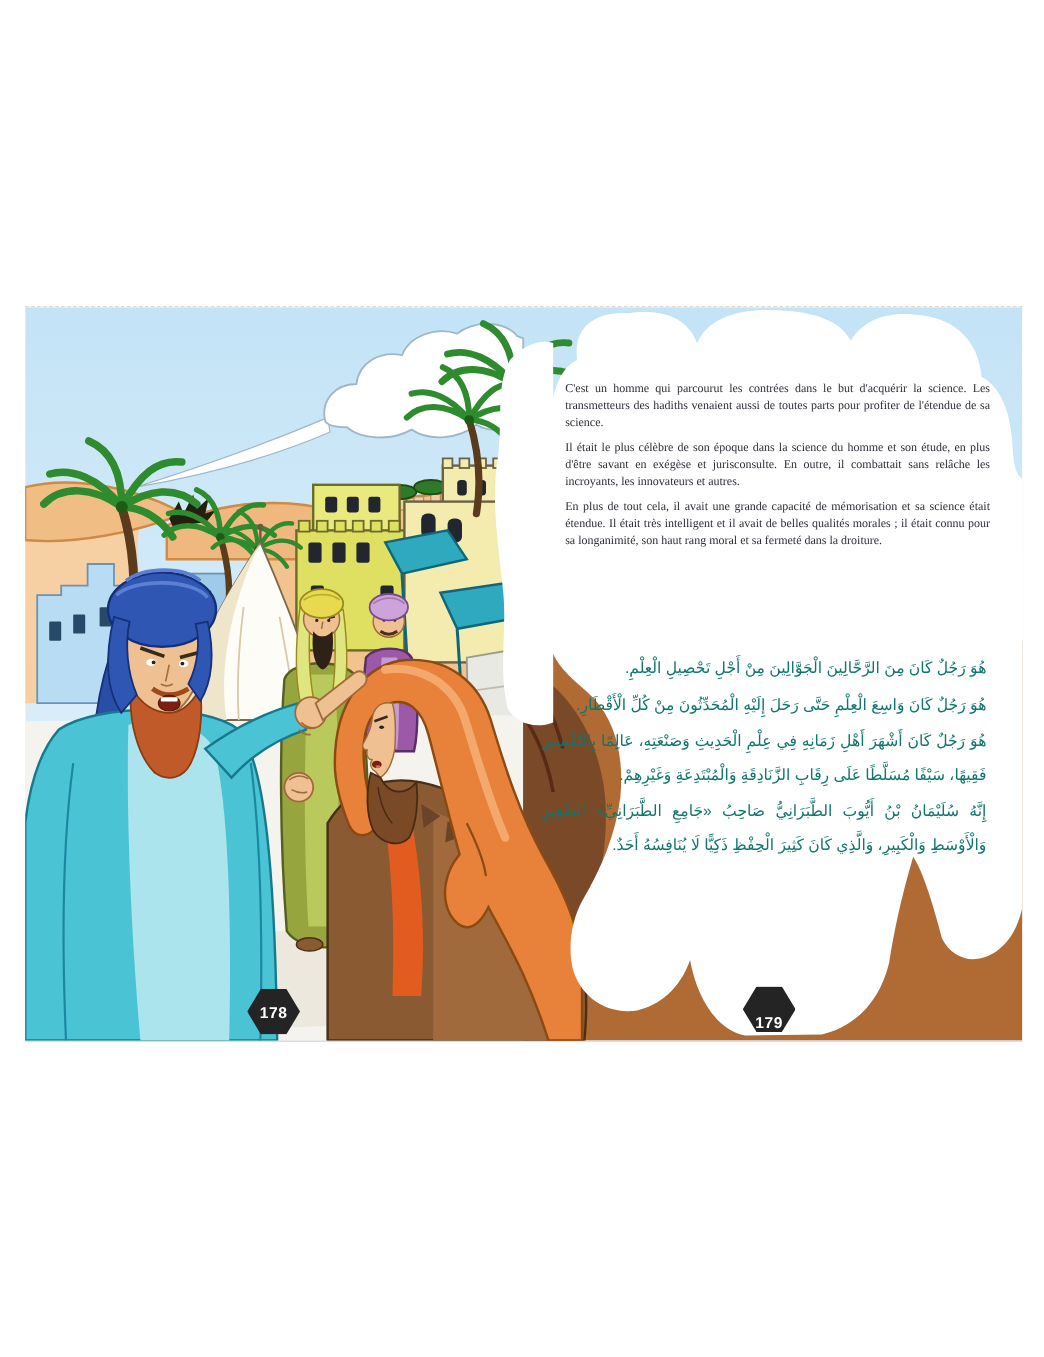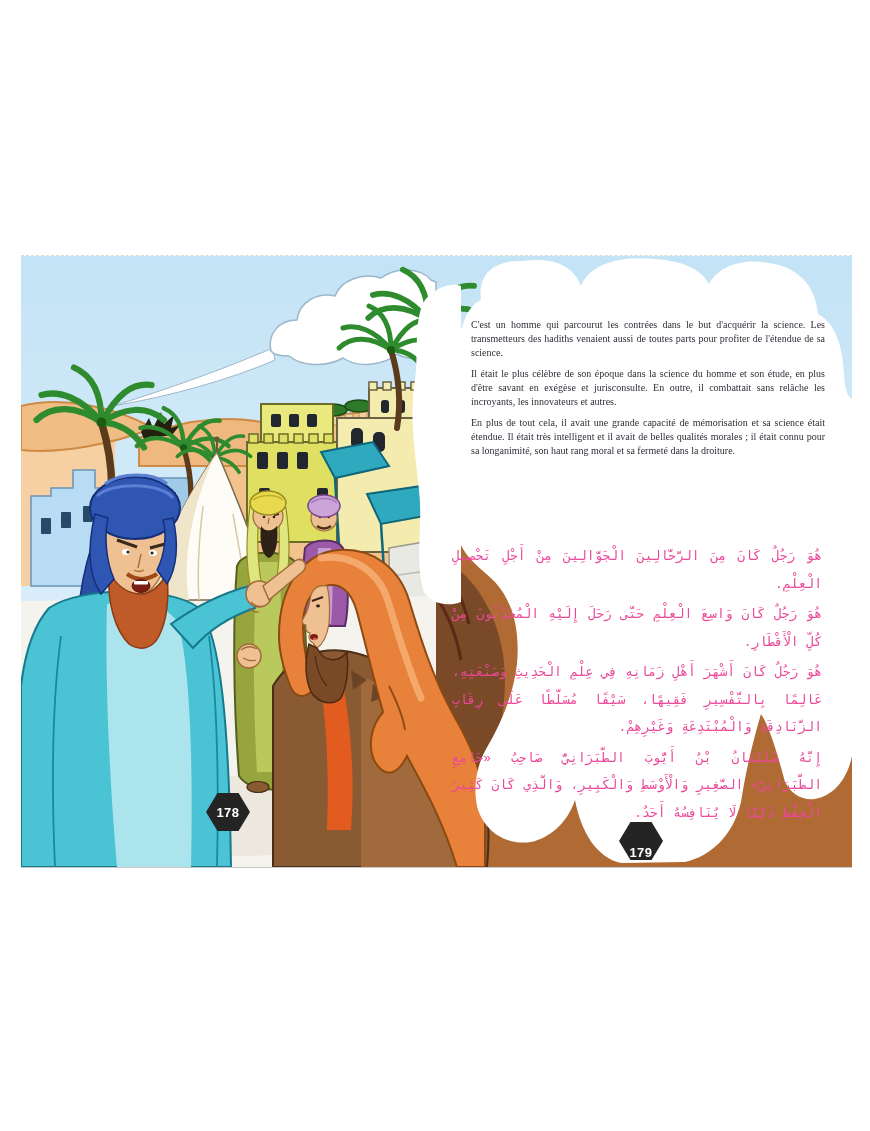--- a/index.html
+++ b/index.html
@@ -8,29 +8,29 @@
   .spread{position:absolute;left:21px;top:255px;width:831px;height:611px;
           border-top:1px dashed #e3dacc;border-bottom:1px solid #c9c9c9;}
   .spread svg{position:absolute;left:0;top:0;}
   .page-zone{position:absolute;top:0;height:611px;}
   .page-left-zone{left:0;width:415px;}
   .page-right-zone{left:415px;width:416px;}
 
   .fr-text{position:absolute;left:447px;top:62px;width:357px;color:#2e2e38;
            font-family:"Liberation Serif",serif;font-size:10px;line-height:14px;text-align:justify;}
   .fr-text p{margin:0 0 7px 3px;}
-  .ar-text{position:absolute;left:431px;top:287px;width:370px;color:#ec4899;direction:rtl;
-           font-family:Liberation Mono, monospace;font-size:13px;line-height:27.5px;text-align:justify;}
+  .ar-text{position:absolute;left:431px;top:287px;width:370px;color:#0f766e;direction:rtl;
+           font-family:Liberation Sans, sans-serif;font-size:13px;line-height:27.5px;text-align:justify;}
   .ar-text p{margin:0 0 3px 0;}
 
   .page-badge{position:absolute;width:44px;height:38px;background:#242424;color:#ffffff;
               clip-path:polygon(26% 0,74% 0,100% 50%,74% 100%,26% 100%,0 50%);
               display:flex;align-items:center;justify-content:center;
               font-family:"Liberation Sans",sans-serif;font-weight:bold;font-size:13px;letter-spacing:.5px;}
-  .badge-178{left:185px;top:537px;align-items:center;}
+  .badge-178{left:185px;top:568px;align-items:center;}
   .badge-179{left:598px;top:566px;align-items:flex-end;}
 </style>
 </head>
 <body>
 
 <div class="canvas">
   <div class="spread">
 
     <svg width="831" height="611" viewBox="0 0 831 611">
       <defs>

